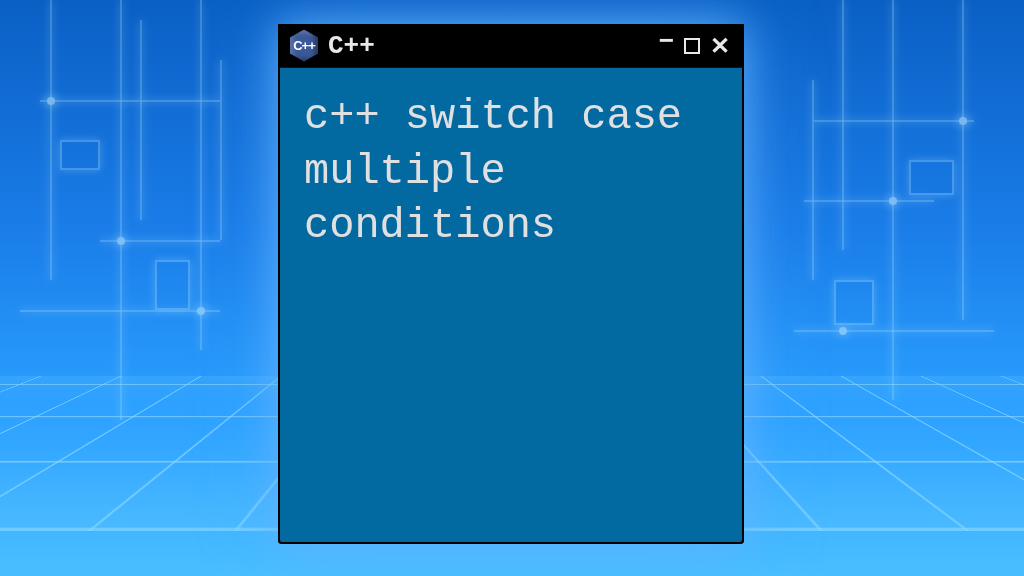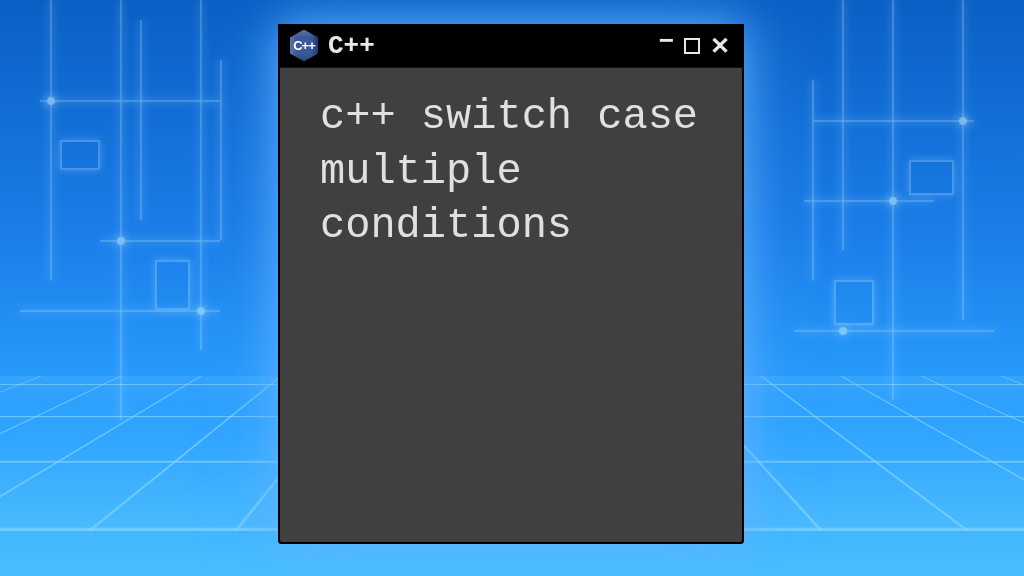--- a/index.html
+++ b/index.html
@@ -157,23 +157,23 @@
       width: 16px;
       height: 16px;
       padding: 0;
     }
     
     .win-btn.close {
       font-size: 24px;
     }
     
     .terminal-body {
-      background: #404040;
+      background: #0369a1;
       height: calc(100% - 44px);
-      padding: 22px 40px;
+      padding: 22px 24px;
       border: 2px solid #000;
       border-top: none;
       border-bottom-left-radius: 4px;
       border-bottom-right-radius: 4px;
     }
     
     .terminal-text {
       color: #e0e0e0;
       font-size: 42px;
       line-height: 1.3;

